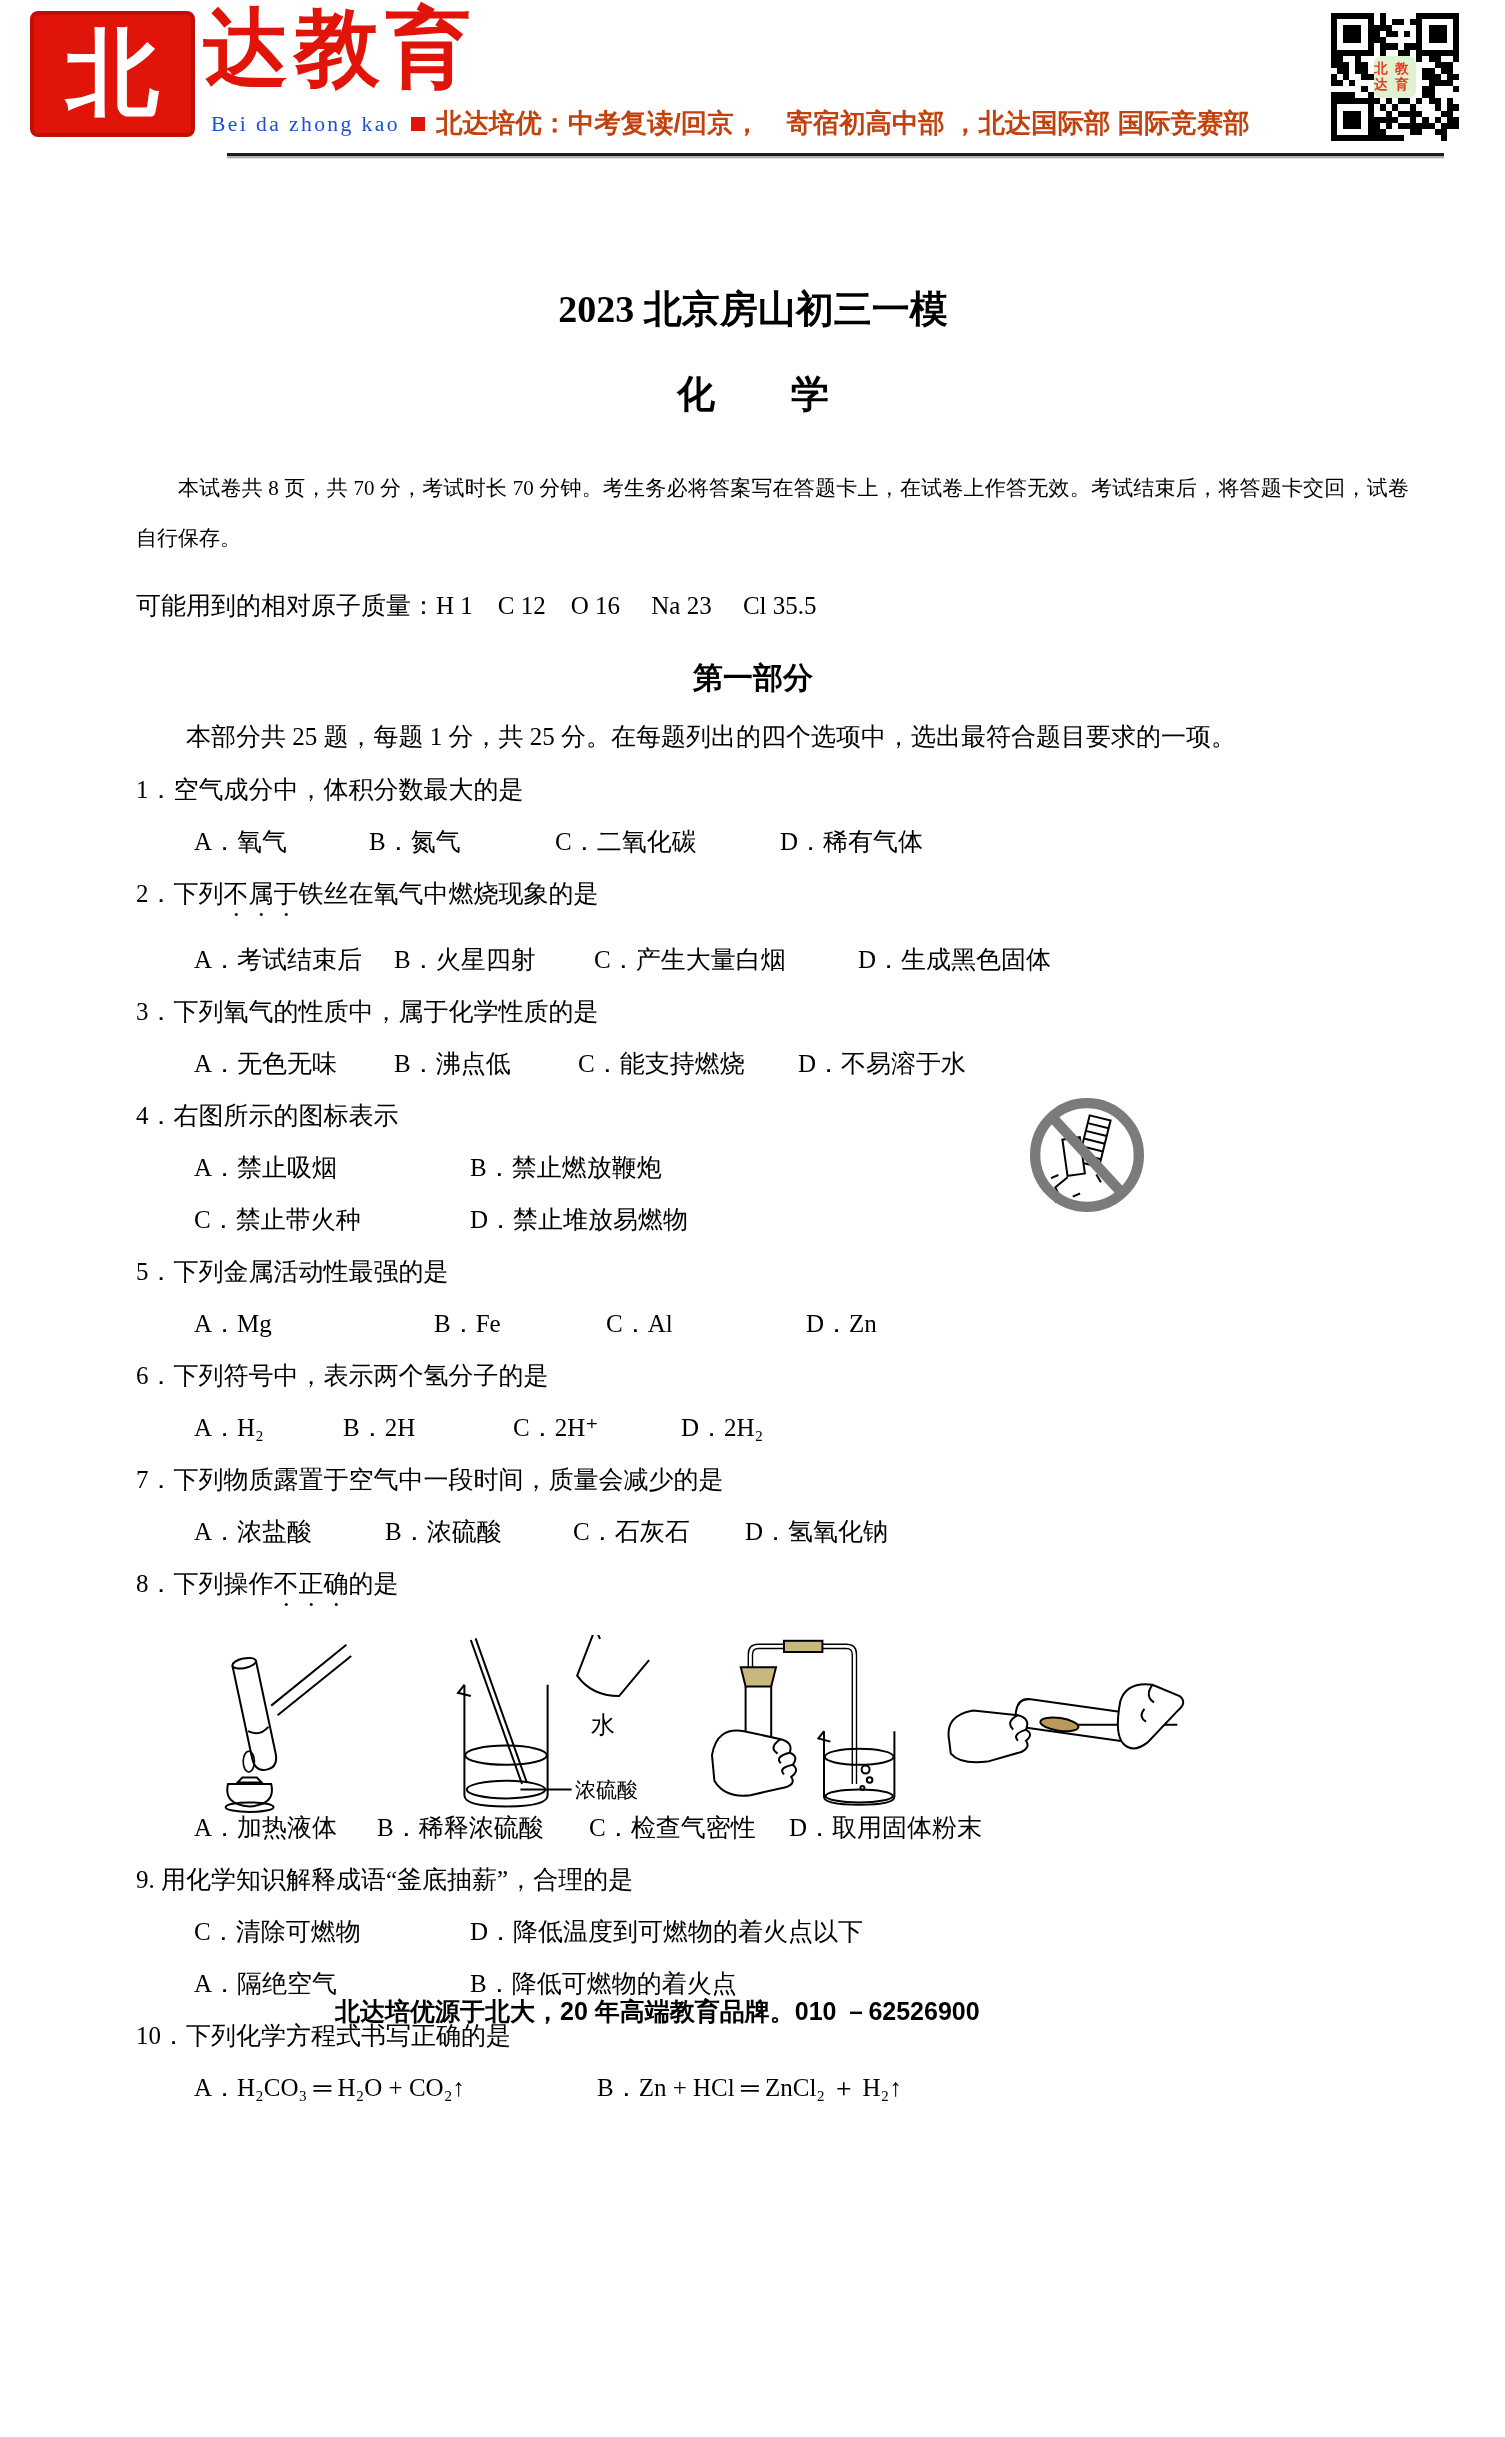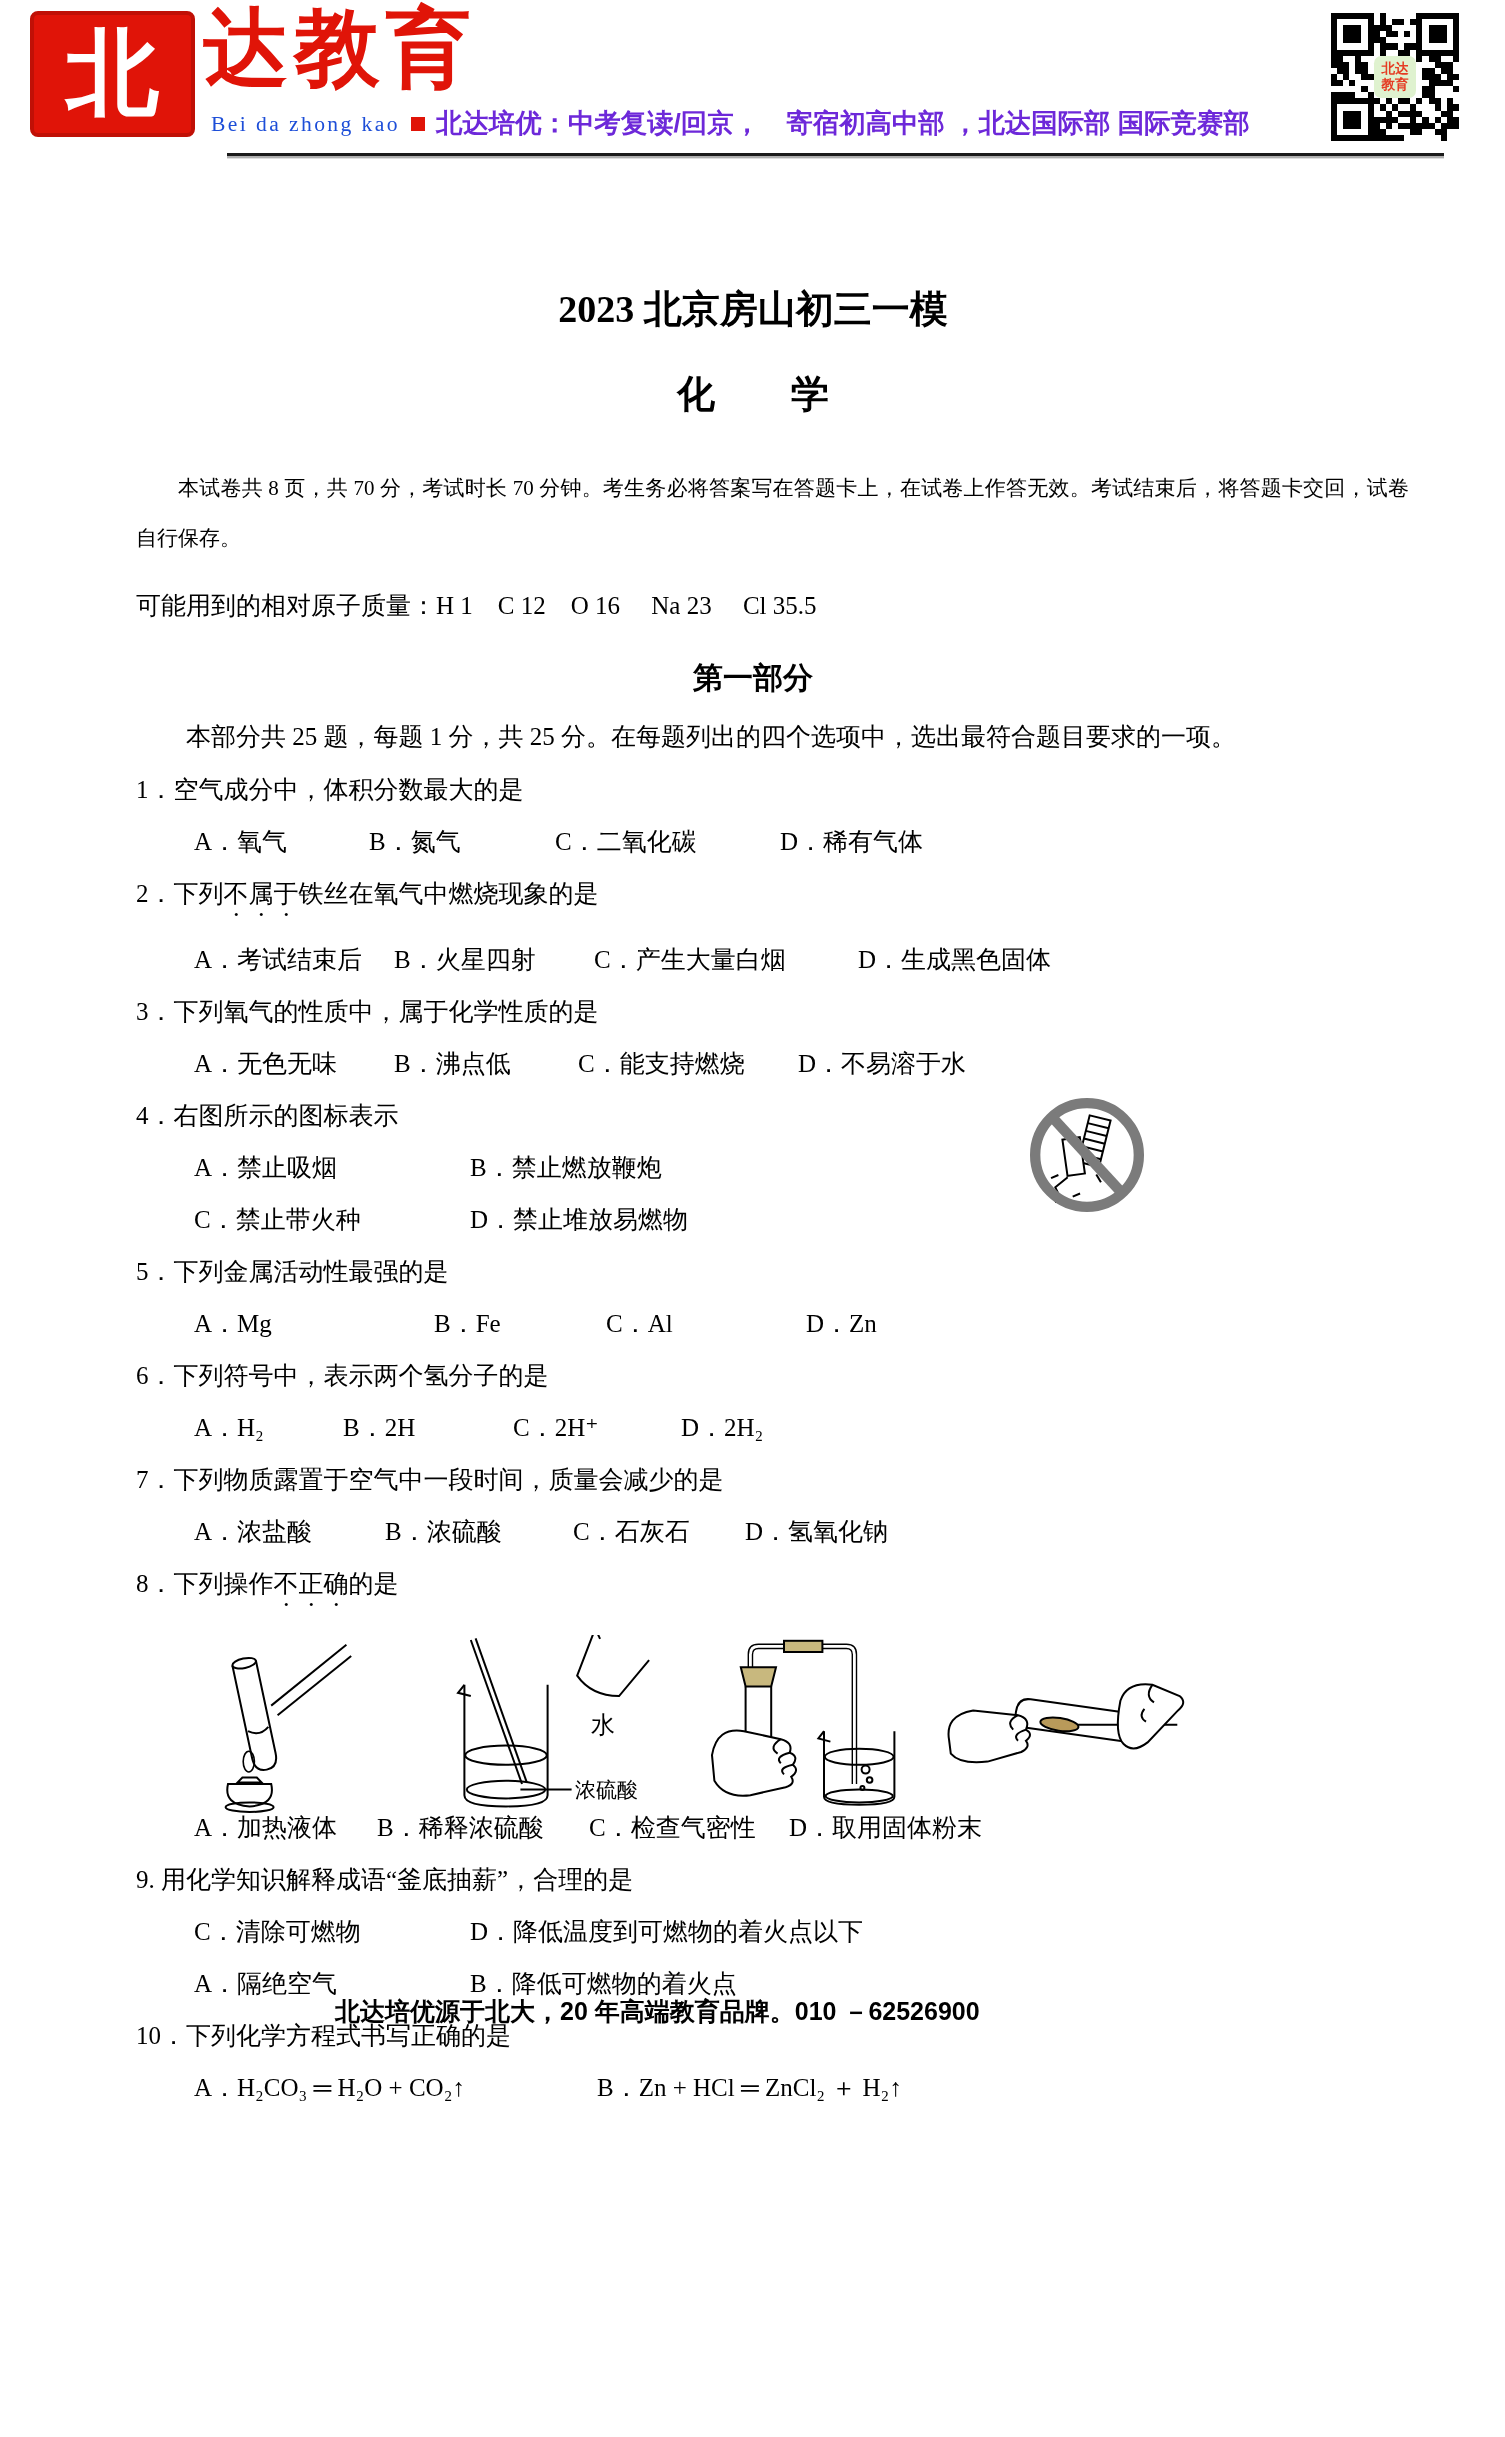--- a/index.html
+++ b/index.html
@@ -8,28 +8,28 @@
 
   
   .header{position:relative;height:160px;}
   .seal{position:absolute;left:30px;top:11.2px;width:157px;height:118px;background:#e01408;
         border:4px solid #c01006;border-radius:8px;color:#fff;display:flex;align-items:center;
         justify-content:center;font-size:93px;font-weight:bold;}
   .brand{position:absolute;left:203px;top:6.4px;font-size:85px;font-weight:bold;color:#e01408;
          letter-spacing:6.4px;line-height:1;}
   .brand-sub{position:absolute;left:211px;top:112px;font-size:21.6px;letter-spacing:2.4px;color:#1d4ed8;}
   .red-sq{display:inline-block;width:13.6px;height:13.6px;background:#e01408;margin-left:11.2px;}
-  .tagline{position:absolute;left:436px;top:106px;font-size:26.4px;font-weight:bold;color:#6d28d9;
+  .tagline{position:absolute;left:436px;top:106px;font-size:26.4px;font-weight:bold;color:#c2410c;
            white-space:nowrap;font-family:"Liberation Sans","DejaVu Sans",sans-serif;}
   .rule{position:absolute;left:227px;top:153px;width:1217px;height:3.2px;background:#1b1b1b;
         box-shadow:0 2.4px 0 rgba(110,110,110,.55);}
   .qr{position:absolute;left:1331px;top:13px;width:128px;height:128px;}
   .qr svg{position:absolute;left:0;top:0;}
   .qr-label{position:absolute;left:43px;top:43px;width:42px;height:42px;background:#dff2cf;
-            border-radius:7.2px;display:flex;flex-direction:column;align-items:center;justify-content:center;
+            border-radius:7.2px;display:flex;flex-direction:row;align-items:center;justify-content:center;
             color:#e53c23;font-size:13.6px;font-weight:bold;line-height:16px;font-family:Liberation Serif, serif;}
 
   
   .title{margin-top:126px;text-align:center;font-size:38px;font-weight:bold;line-height:46px;}
   .subject{margin-top:40px;text-align:center;font-size:38px;font-weight:bold;line-height:45px;}
   .intro{margin:46px 96px 0 136px;width:1273px;font-size:21px;line-height:50px;
          text-indent:2em;text-align:justify;}
   .atomic{margin-left:136px;margin-top:27px;font-size:25px;line-height:32px;}
   .part1-h{margin-top:37px;text-align:center;font-size:30px;font-weight:bold;line-height:38px;}
   .part1-i{margin-left:136px;margin-top:24px;font-size:25px;line-height:32px;text-indent:2em;}

